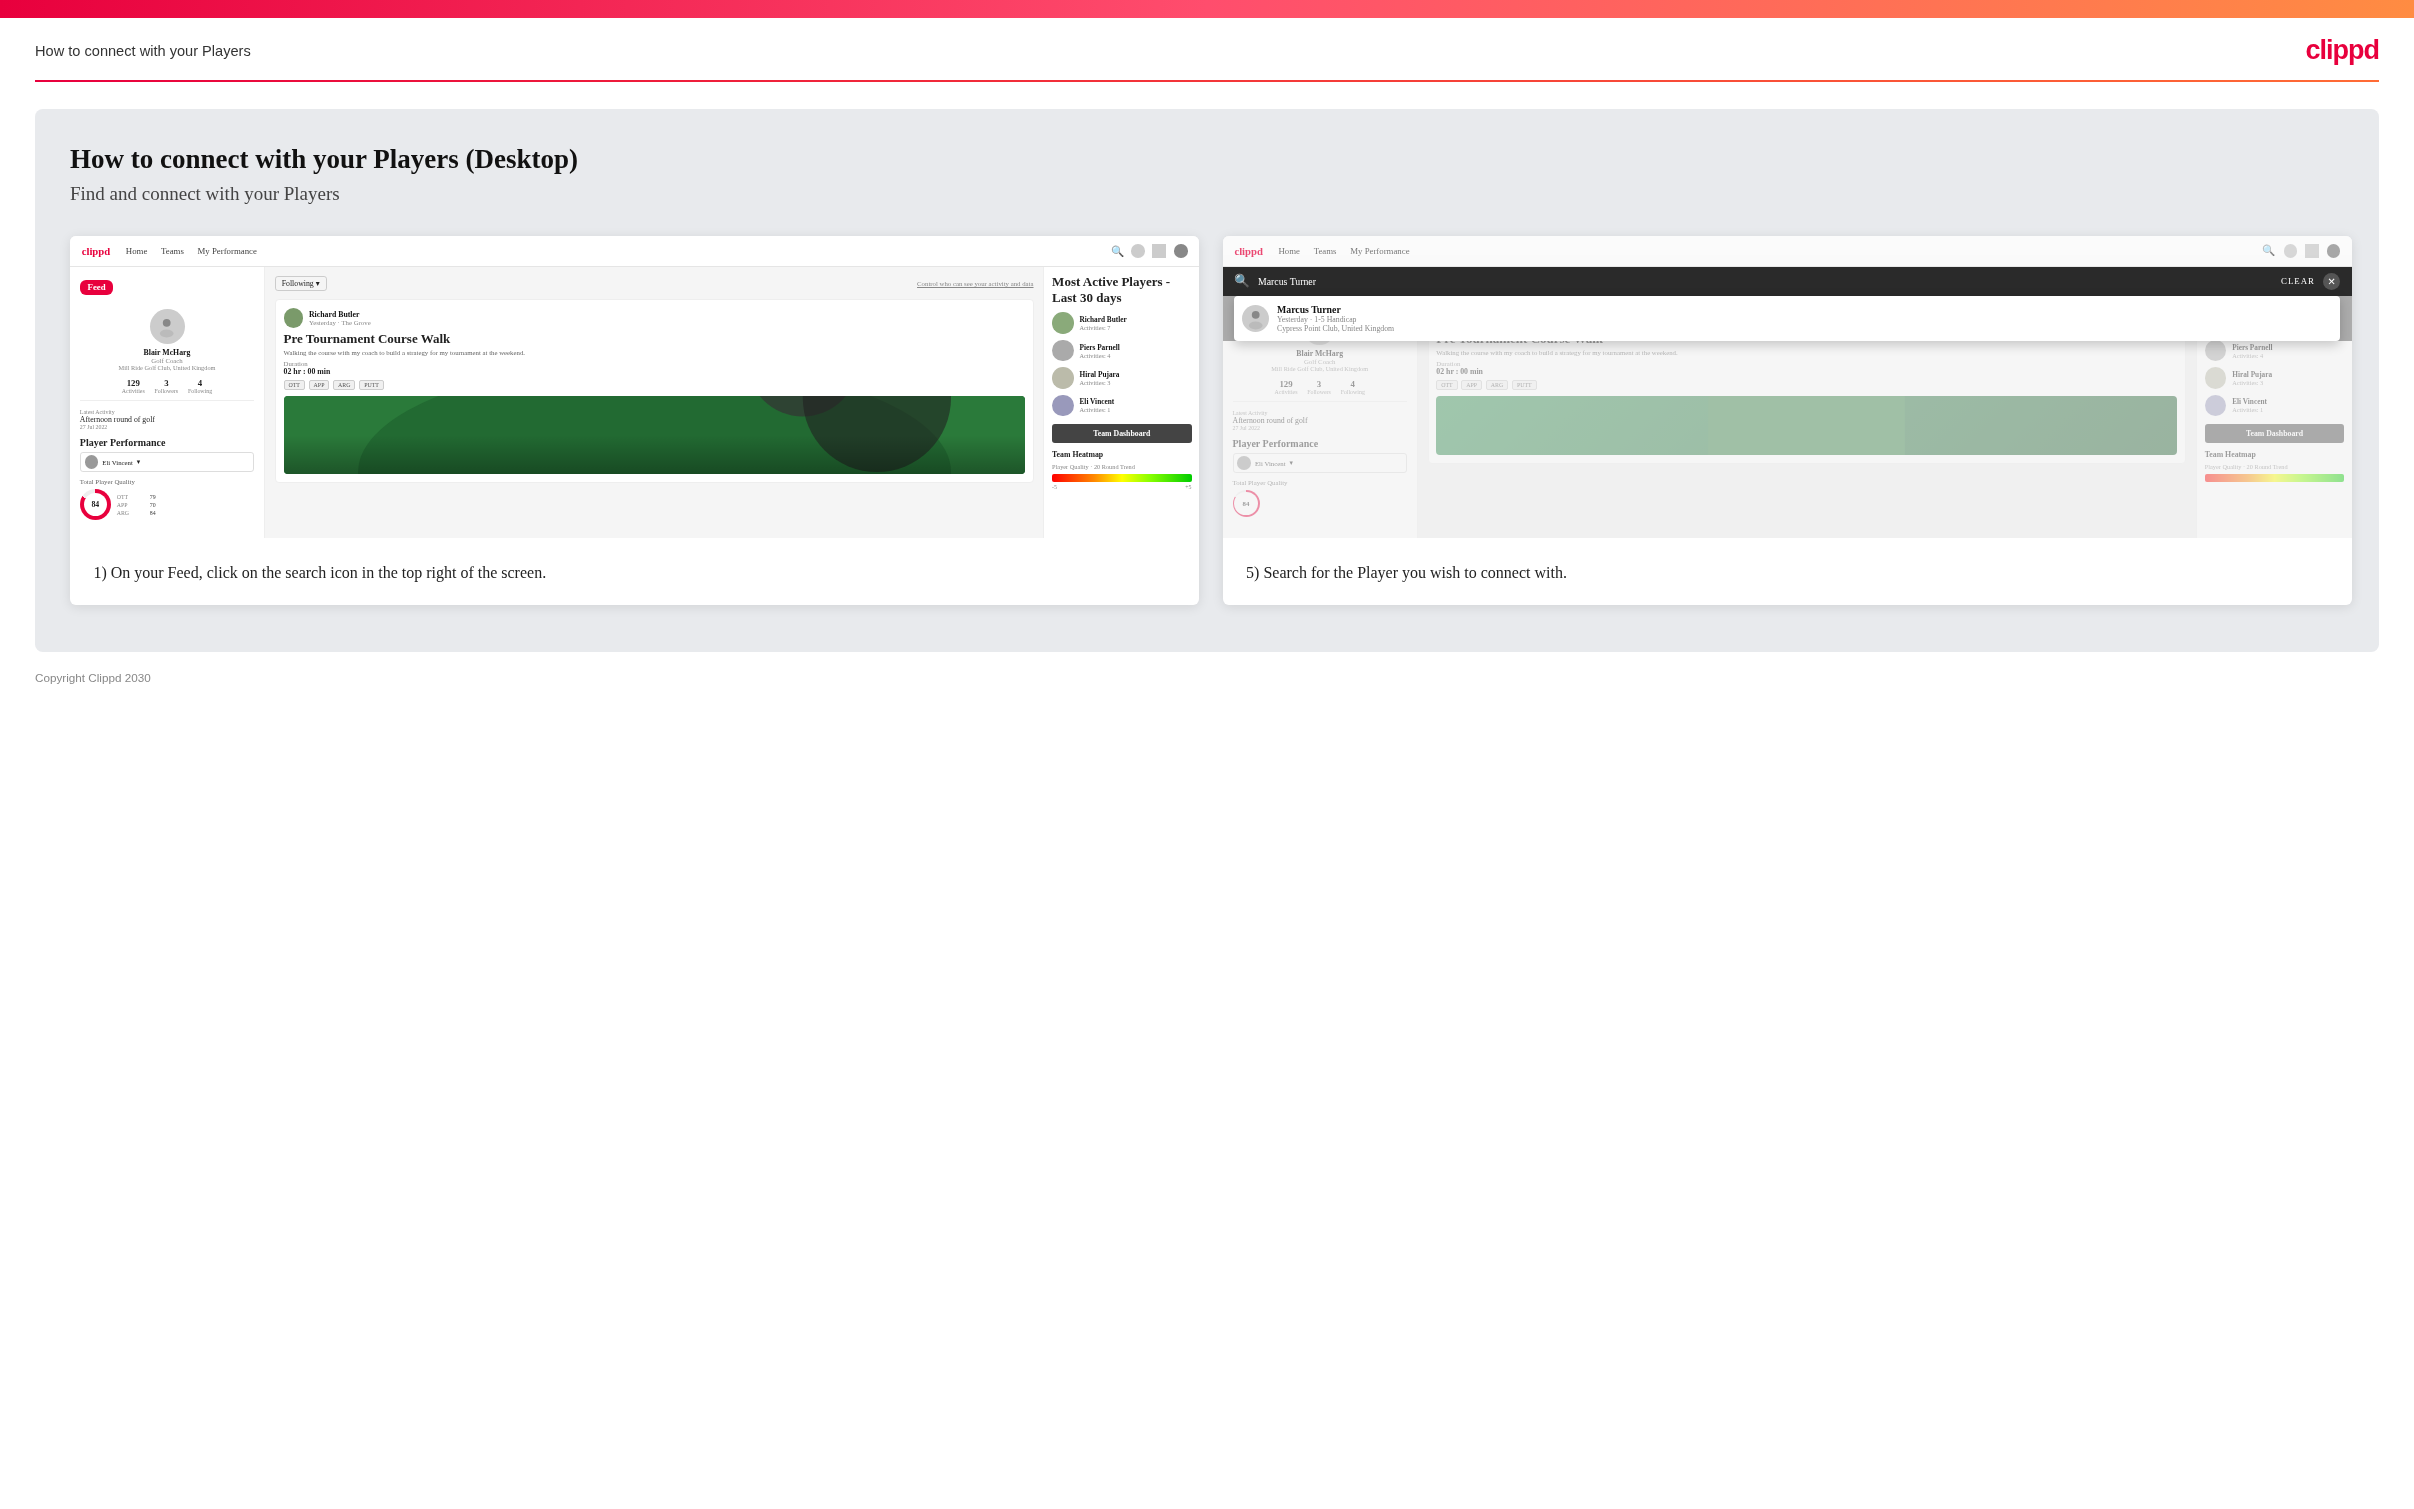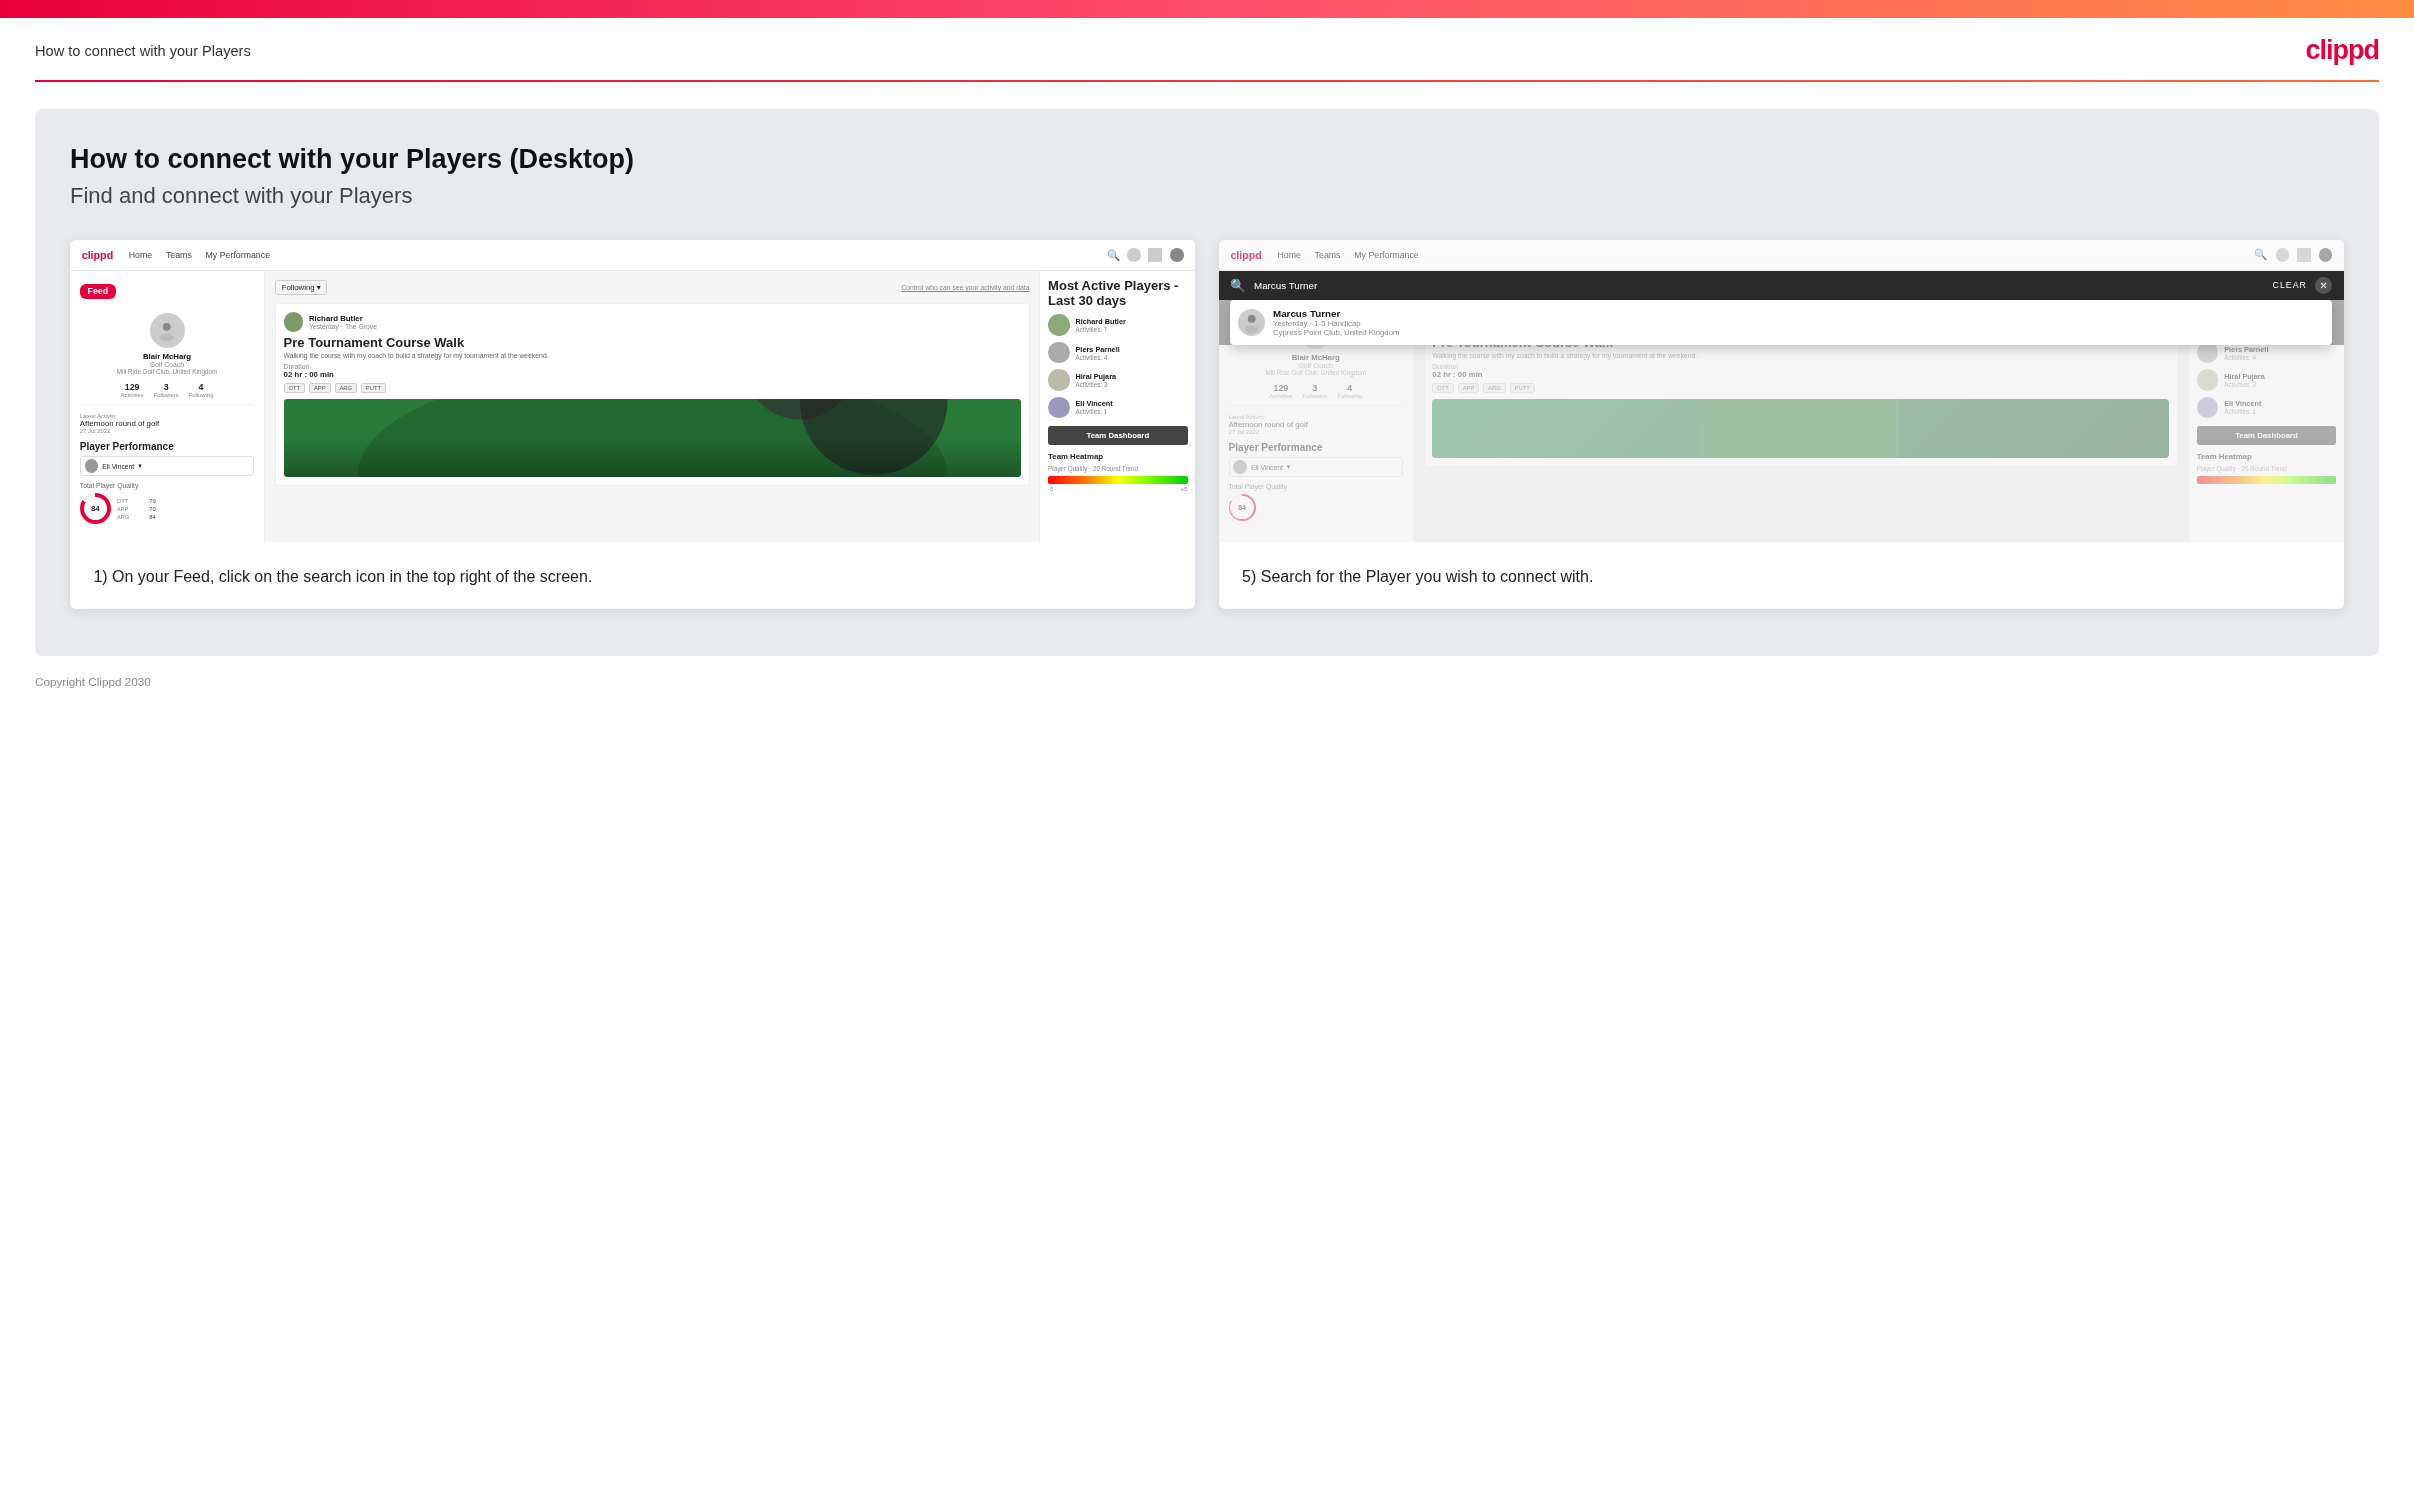--- a/index.html
+++ b/index.html
@@ -42,31 +42,32 @@
       height: 2px;
       background: linear-gradient(90deg, #e8003d 0%, #ff6b35 100%);
       margin: 0 35px 0 35px;
     }
 
     
     .main-content {
       background: #e8eaed;
       margin: 27px 35px 0 35px;
       border-radius: 7.8px;
-      padding: 35px 35px 47px 35px;
+      padding: 35px 27px 47px 35px;
+      font-family: Liberation Serif, serif;
     }
 
     .main-heading {
       font-size: 27px;
       font-weight: 700;
       color: #111;
       margin-bottom: 7.8px;
     }
     .main-subheading {
-      font-size: 22px;
+      font-size: 19px;
       color: #444;
       margin-bottom: 31px;
     }
 
     
     .panels {
       display: flex;
       gap: 23.4px;
     }
 

